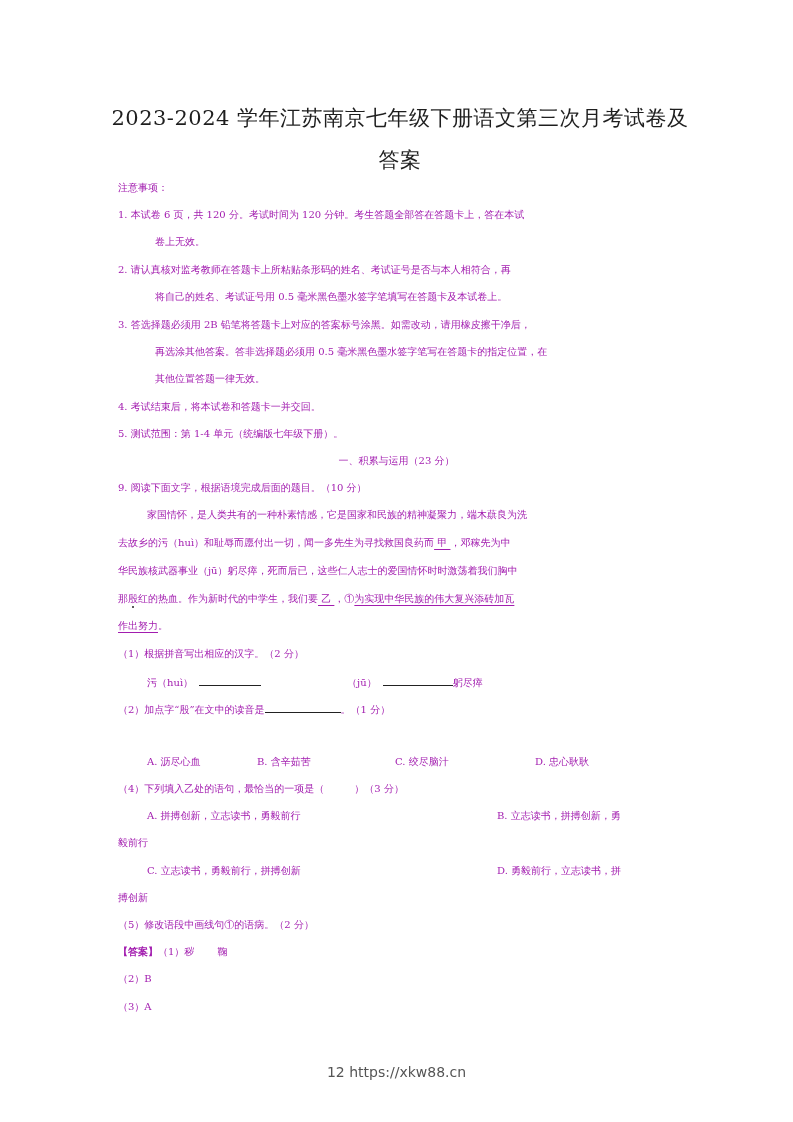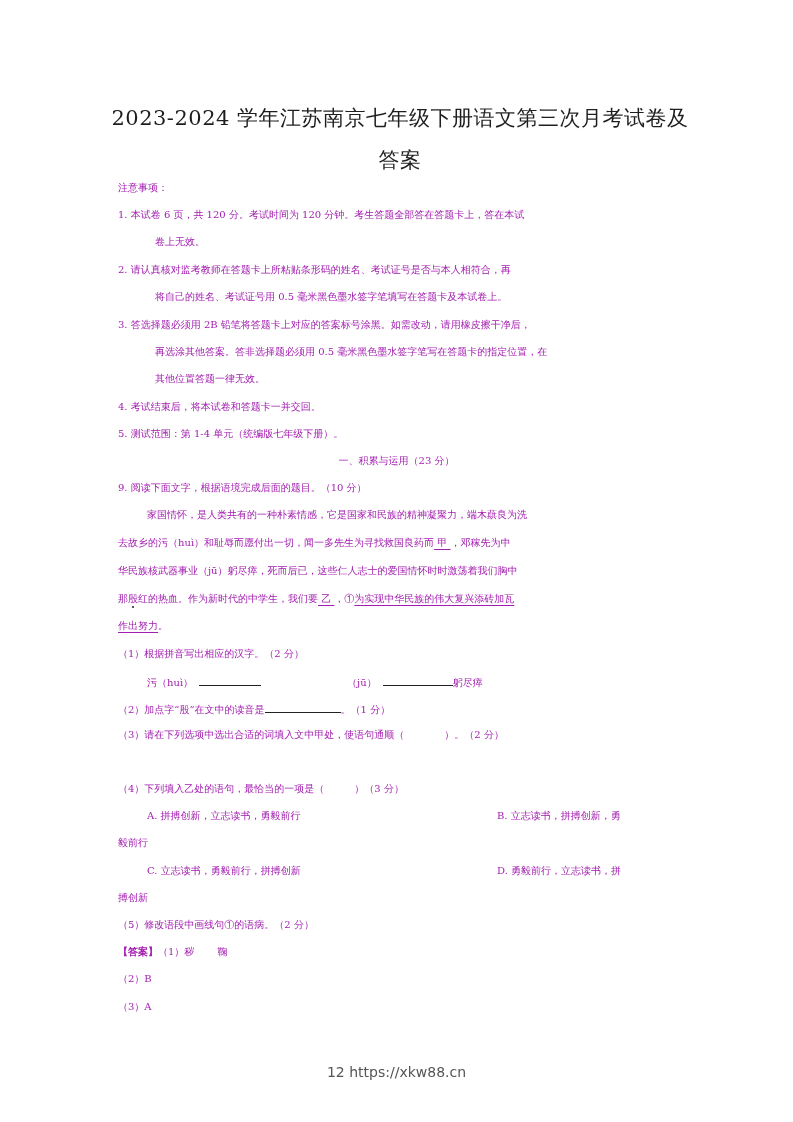--- a/index.html
+++ b/index.html
@@ -81,21 +81,23 @@
 
   <div class="line" style="top:645px;">（1）根据拼音写出相应的汉字。（2 分）</div>
   <div class="line indent2" style="top:672px;">
     <span>污（huì）</span><span class="blank" style="width:62px; margin-left:6px;"></span><span style="display:inline-block; width:86px;"></span><span>（jū）</span><span class="blank" style="width:70px; margin-left:6px;"></span><span>躬尽瘁</span>
   </div>
 
   <div class="line" style="top:699px;">
     <span>（2）加点字“殷”在文中的读音是</span><span class="blank" style="width:76px;"></span><span>。（1 分）</span>
   </div>
 
-  <div class="line" style="top:726px;">（3）请在下列选项中选出合适的词填入文中甲处，使语句通顺（　　　　）。（2 分）</div>
+  <div class="line indent2" style="top:753px;">
+    <span style="display:inline-block; width:110px;">A. 沥尽心血</span><span style="display:inline-block; width:138px;">B. 含辛茹苦</span><span style="display:inline-block; width:140px;">C. 绞尽脑汁</span><span>D. 忠心耿耿</span>
+  </div>
 
   <div class="line" style="top:780px;">（4）下列填入乙处的语句，最恰当的一项是（　　　）（3 分）</div>
   <div class="line indent2" style="top:807px;">A. 拼搏创新，立志读书，勇毅前行</div>
   <div class="line" style="top:807px; left:497px;">B. 立志读书，拼搏创新，勇</div>
   <div class="line" style="top:834px;">毅前行</div>
   <div class="line indent2" style="top:862px;">C. 立志读书，勇毅前行，拼搏创新</div>
   <div class="line" style="top:862px; left:497px;">D. 勇毅前行，立志读书，拼</div>
   <div class="line" style="top:889px;">搏创新</div>
 
   <div class="line" style="top:916px;">（5）修改语段中画线句①的语病。（2 分）</div>

